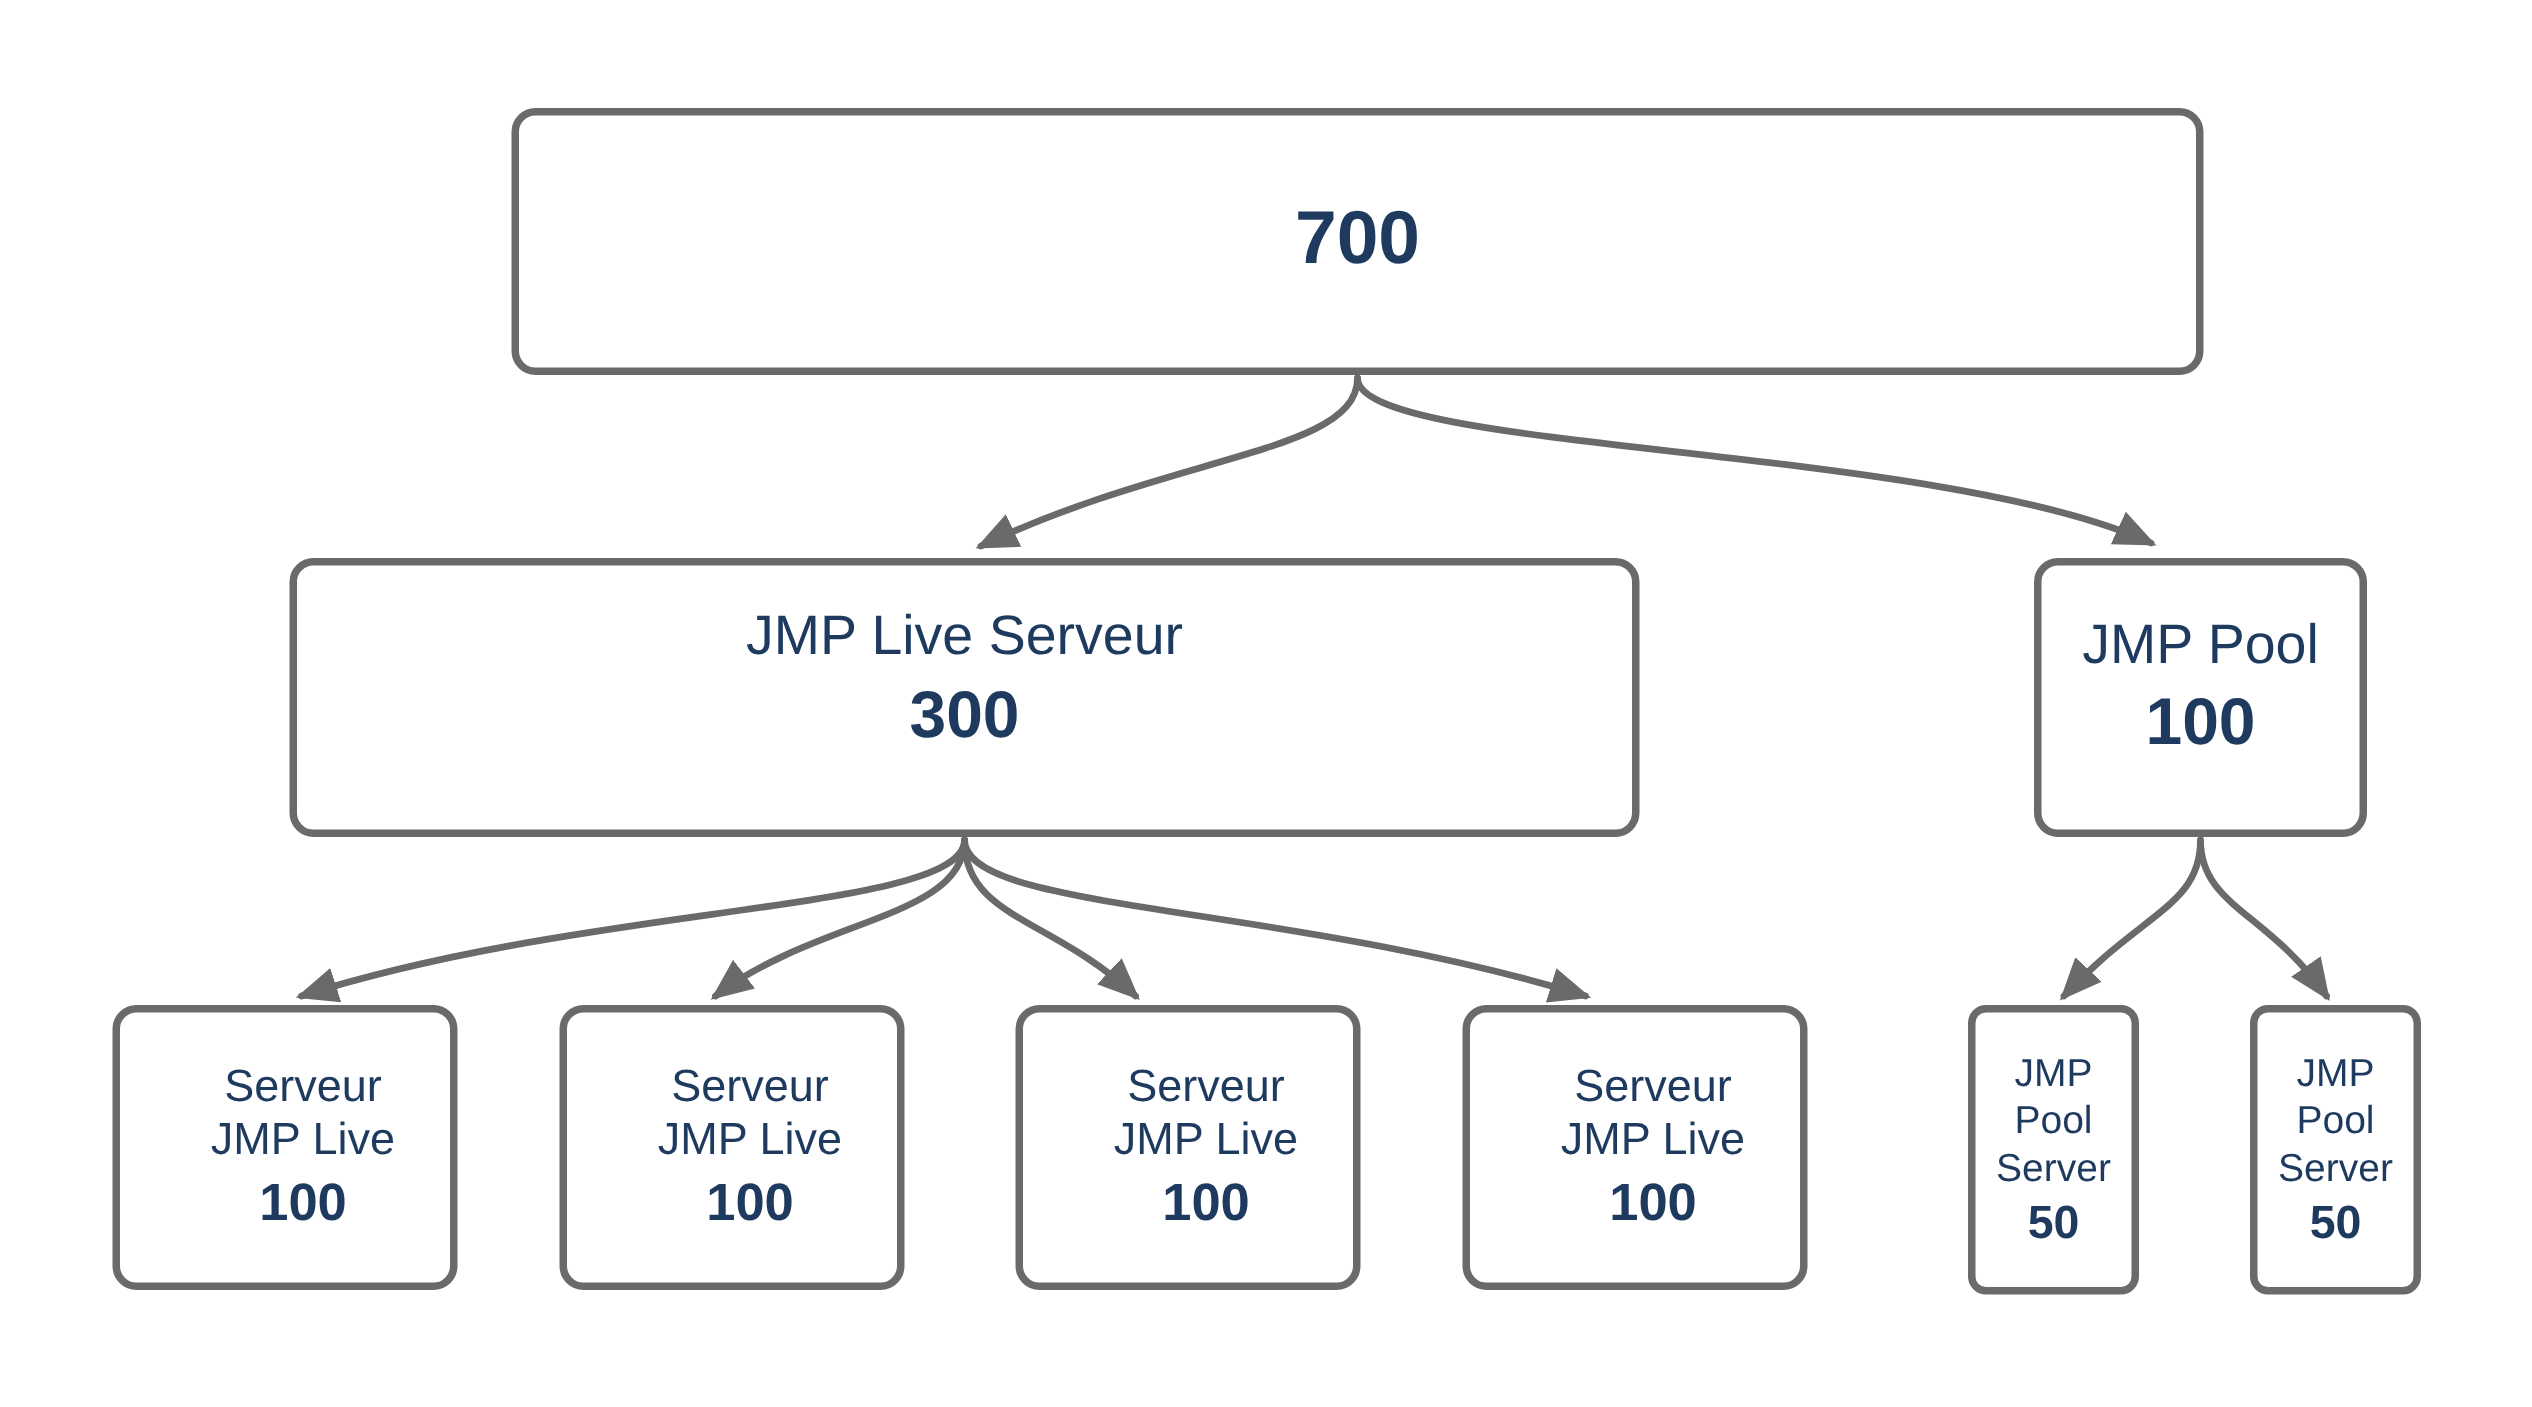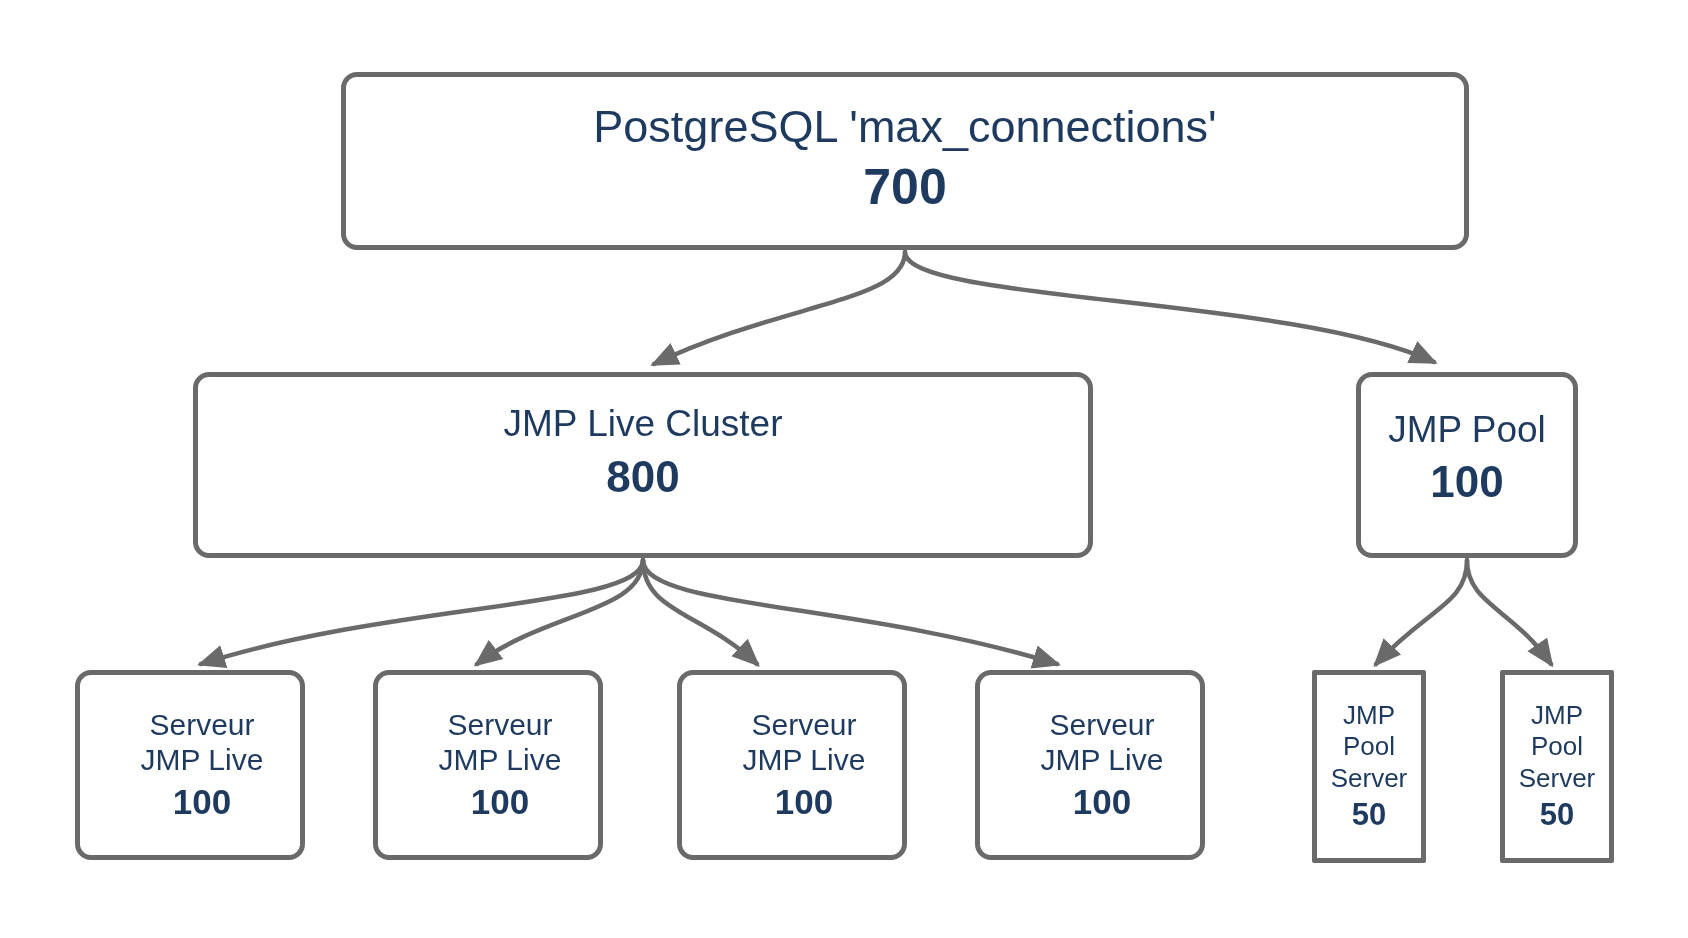--- a/index.html
+++ b/index.html
@@ -51,21 +51,21 @@
   
   .node-server { top: 670px; width: 230px; height: 190px; padding-left: 24px; }
   .node-server .label { font-size: 30px; line-height: 1.18; }
   .node-server .value { font-size: 35px; line-height: 1.25; margin-top: 2px; }
   .node-s1 { left: 75px; }
   .node-s2 { left: 373px; }
   .node-s3 { left: 677px; }
   .node-s4 { left: 975px; }
 
   
-  .node-poolserver { top: 670px; width: 114px; height: 193px; border-radius: 2px; }
+  .node-poolserver { top: 670px; width: 114px; height: 193px; border-radius: 12px; }
   .node-poolserver .label { font-size: 26px; line-height: 1.2; }
   .node-poolserver .value { font-size: 31px; line-height: 1.2; margin-top: 2px; }
   .node-p1 { left: 1312px; }
   .node-p2 { left: 1500px; }
 </style>
 </head>
 <body>
 
 <div class="canvas">
 
@@ -81,27 +81,26 @@
       <path d="M643,560 C643,608 395,602 201,664" marker-end="url(#arrow)"></path>
       <path d="M643,560 C643,612 545,612 477,664" marker-end="url(#arrow)"></path>
       <path d="M643,560 C643,612 702,612 757,664" marker-end="url(#arrow)"></path>
       <path d="M643,560 C643,608 855,602 1057,664" marker-end="url(#arrow)"></path>
       <path d="M1467,560 C1467,604 1428,608 1376,664" marker-end="url(#arrow)"></path>
       <path d="M1467,560 C1467,604 1512,608 1551,664" marker-end="url(#arrow)"></path>
     </g>
   </svg>
 
   <div class="node node-root">
-    <div class="label">PostgreSQL 'max_connections'</div>
     <div class="value">700</div>
   </div>
 
   <div class="node node-cluster">
-    <div class="label">JMP Live Cluster</div>
-    <div class="value">800</div>
+    <div class="label">JMP Live Serveur</div>
+    <div class="value">300</div>
   </div>
 
   <div class="node node-pool">
     <div class="label">JMP Pool</div>
     <div class="value">100</div>
   </div>
 
   <div class="node node-server node-s1">
     <div class="label">Serveur</div>
     <div class="label">JMP Live</div>

